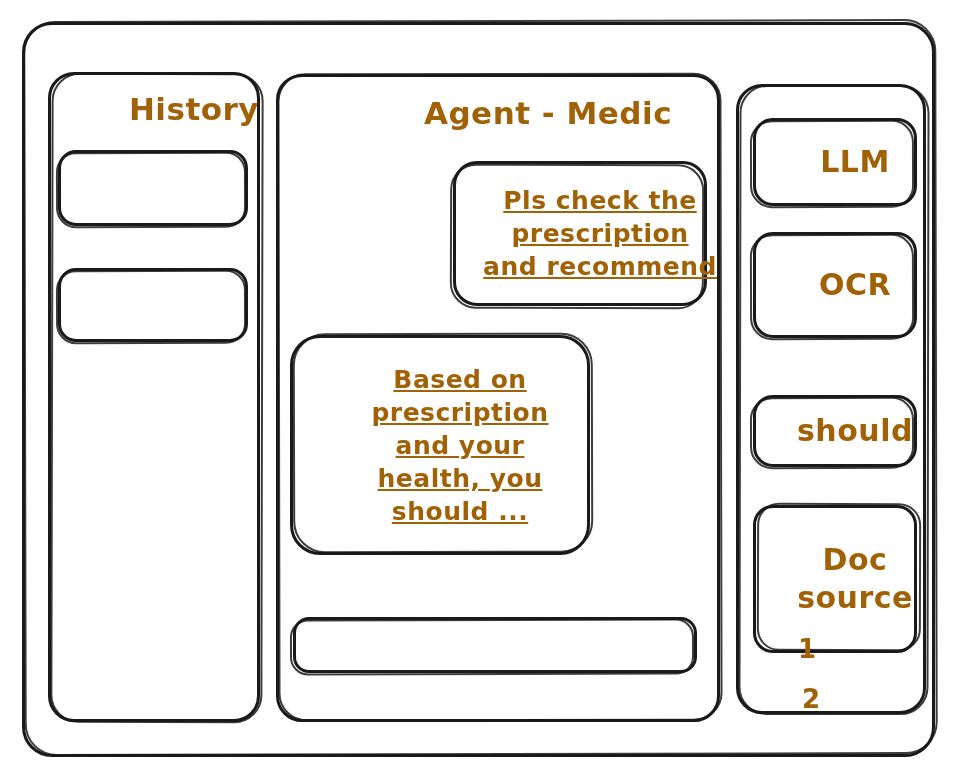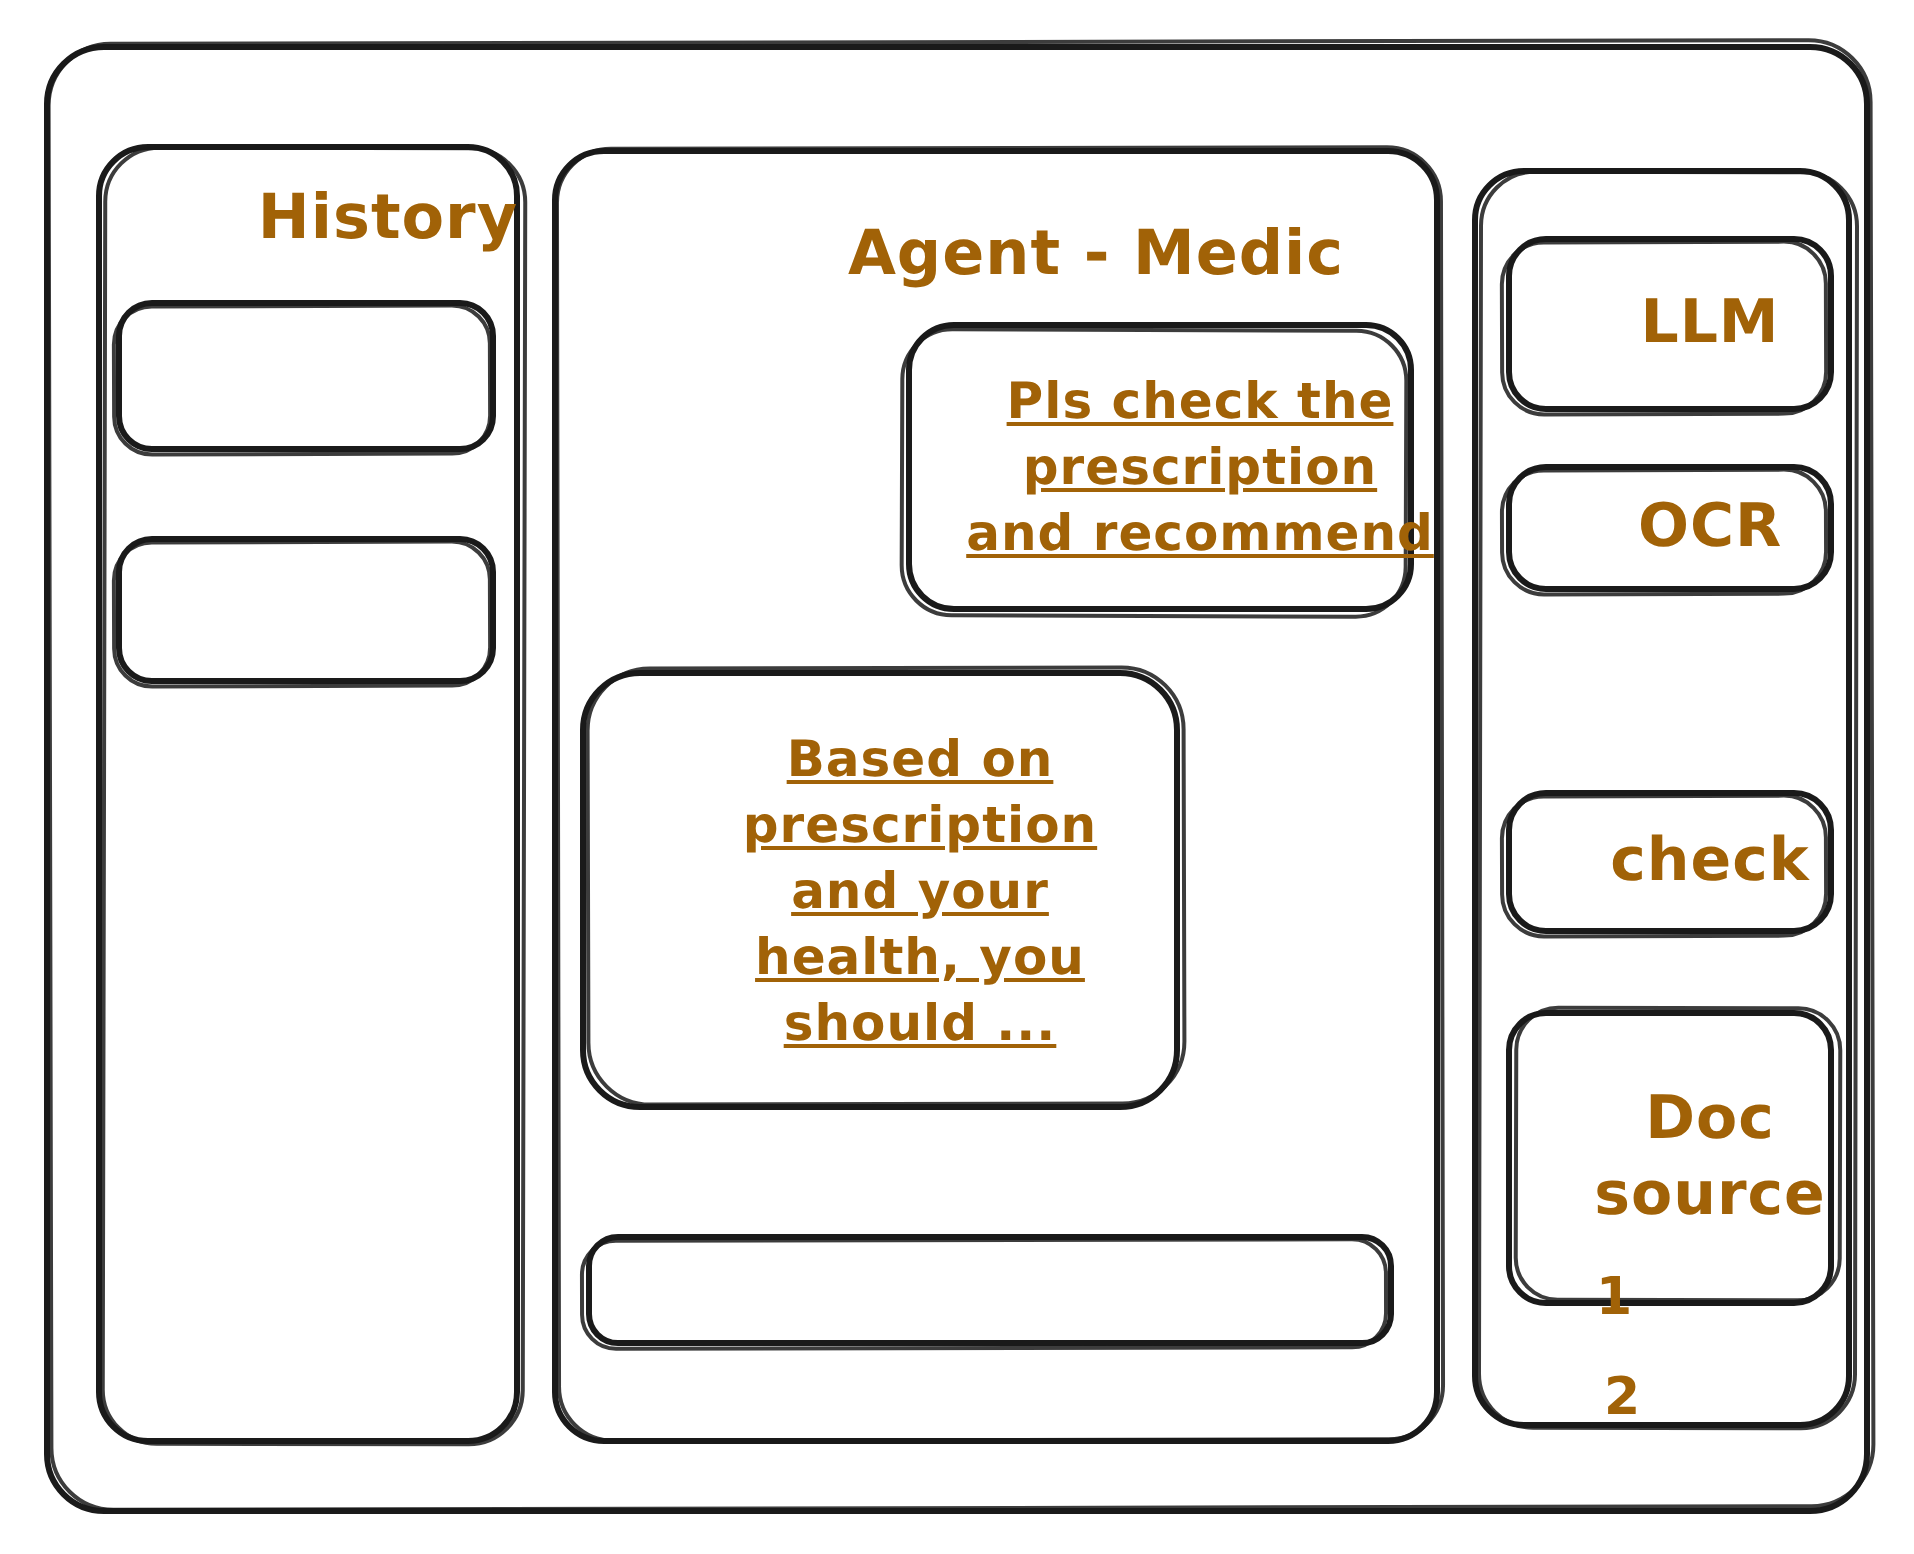--- a/index.html
+++ b/index.html
@@ -124,21 +124,21 @@
 
   #composer-input { left: 17px; top: 543px; width: 404px; height: 56px; border-radius: 16px; }
   #composer-input > .edge  { border-radius: 16px; }
   #composer-input > .edge2 { border-radius: 18px; transform: translate(-3px,2px) rotate(-0.12deg); }
 
   
   .tool-card { left: 17px; width: 164px; border-radius: 20px; }
   .tool-card > .edge  { border-radius: 20px; }
   .tool-card > .edge2 { border-radius: 22px; transform: translate(-3px,2px) rotate(-0.18deg); }
   #tool-card-llm    { top: 34px;  height: 88px; padding-left: 24px; }
-  #tool-card-ocr    { top: 148px; height: 64px; }
+  #tool-card-ocr    { top: 148px; height: 106px; }
   #tool-card-params { top: 311px; height: 72px; }
   #tool-card-doc    { top: 421px; height: 148px; }
   #tool-card-doc > .edge2 { transform: translate(4px,-2px) rotate(0.15deg); }
 
   #doc-item-1 { left: 22px; top: 552px; }
   #doc-item-2 { left: 26px; top: 602px; }
 </style>
 </head>
 <body>
 
@@ -162,21 +162,21 @@
       <div class="edge"></div>
       <div class="edge2"></div>
       <div class="hand bubble-text"></div>
     </div>
   </div>
 
   <div class="sketch" id="agent-panel" style="left:254px; top:52px;">
     <div class="edge"></div>
     <div class="edge2"></div>
 
-    <div class="hand panel-title" style="top:36px;padding-left:10px;">Agent - Medic</div>
+    <div class="hand panel-title" style="top:22px;padding-left:10px;">Agent - Medic</div>
 
     <div class="sketch" id="user-bubble">
       <div class="edge"></div>
       <div class="edge2"></div>
       <div class="hand bubble-text">
         <span>Pls check the</span>
         <span>prescription</span>
         <span>and recommend</span>
       </div>
     </div>
@@ -212,21 +212,21 @@
 
     <div class="sketch tool-card" id="tool-card-ocr">
       <div class="edge"></div>
       <div class="edge2"></div>
       <div class="hand card-label">OCR</div>
     </div>
 
     <div class="sketch tool-card" id="tool-card-params">
       <div class="edge"></div>
       <div class="edge2"></div>
-      <div class="hand card-label">check</div>
+      <div class="hand card-label">should</div>
     </div>
 
     <div class="sketch tool-card" id="tool-card-doc">
       <div class="edge"></div>
       <div class="edge2"></div>
       <div class="hand card-label">
         <span>Doc</span>
         <span>source</span>
       </div>
     </div>

